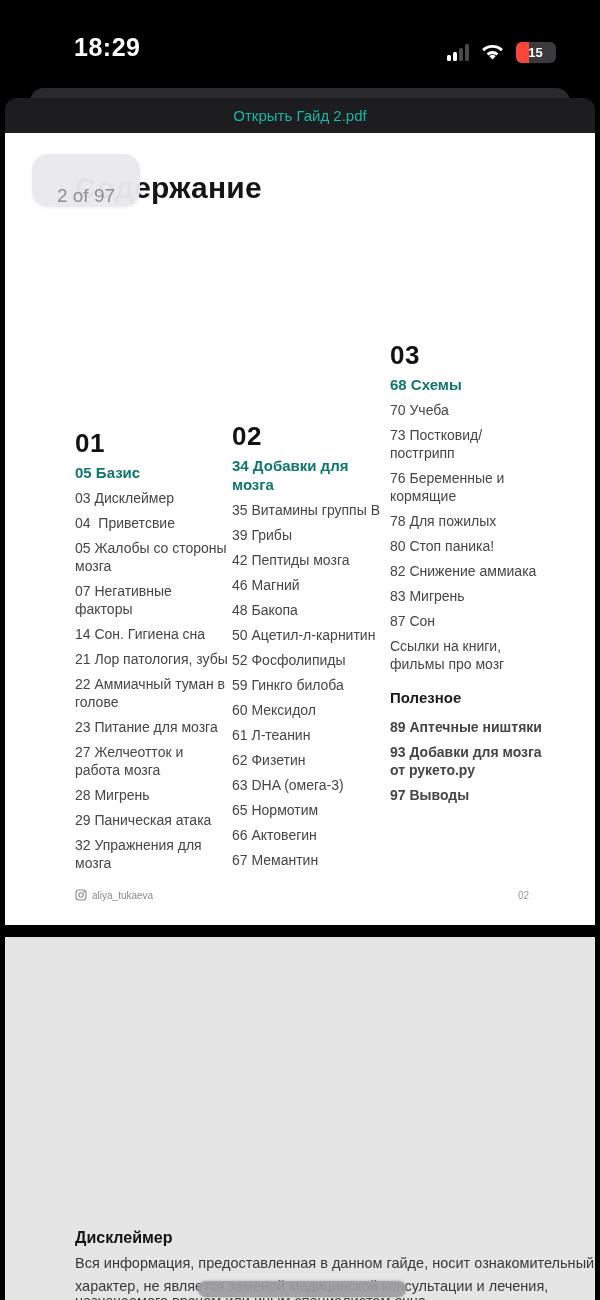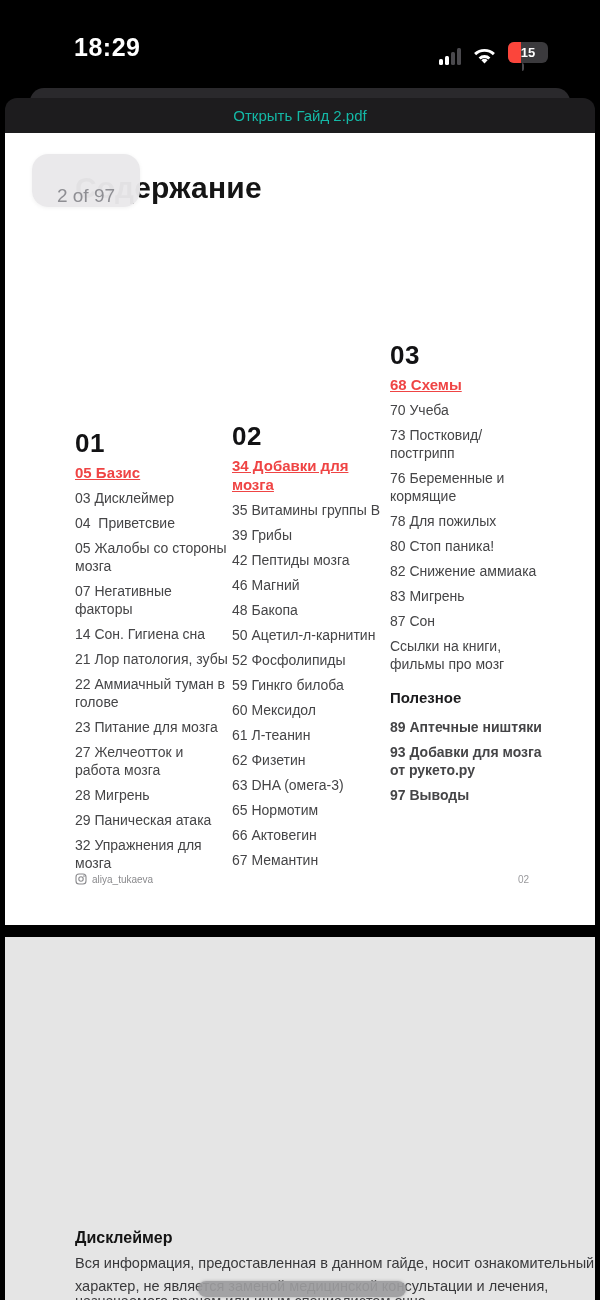--- a/index.html
+++ b/index.html
@@ -39,27 +39,27 @@
            box-shadow:0 1px 4px rgba(0,0,0,.06); }
   .badge span { color:#8e8e93; font-size:19px; }
   .doc-title { position:absolute; left:70px; top:38px; z-index:1;
                font-size:30px; font-weight:700; color:#151515; letter-spacing:.2px; }
   
   .col { position:absolute; }
   .col1 { left:70px;  top:295px; width:158px; }
   .col2 { left:227px; top:288px; width:156px; }
   .col3 { left:385px; top:207px; width:170px; }
   .col-num  { font-size:26px; font-weight:800; color:#121214; line-height:30px; letter-spacing:.5px; }
-  .col-head { margin-top:5px; font-size:15px; font-weight:700; color:#ef4444;
-              line-height:19px; white-space:pre;text-decoration:underline; }
+  .col-head { margin-top:5px; font-size:15px; font-weight:700; color:#0f766e;
+              line-height:19px; white-space:pre; }
   .toc-list { margin-top:7px; }
   .toc-item { font-size:14px; color:#454547; line-height:18px; margin-bottom:7px; white-space:pre; }
   .sub-head { margin:16px 0 9px 0; font-size:15px; font-weight:700; color:#1b1b1d; }
   
-  .p1-footer { position:absolute; left:70px; right:66px; top:740px;
+  .p1-footer { position:absolute; left:70px; right:66px; top:756px;
                display:flex; justify-content:space-between; align-items:flex-end; }
   .handle { display:flex; align-items:center; gap:5px; color:#8a8a8d; font-size:10px; }
   .pagenum { color:#9a9a9d; font-size:10px; }
   
   .disc-head { position:absolute; left:70px; top:292px; font-size:16px; font-weight:700; color:#141414; }
   .d-line { position:absolute; left:70px; width:510px; font-size:14.5px; color:#39393b; white-space:pre; }
   .d1 { top:318px; } .d2 { top:341px; } .d3 { top:356px; }
   .redaction { position:absolute; left:193px; top:344px; width:208px; height:16px;
                background:rgba(156,156,158,.92); border-radius:8px;
                box-shadow:0 0 3px rgba(156,156,158,.8); z-index:2; }
@@ -76,21 +76,21 @@
         <div class="bar b1"></div>
           <div class="bar b2"></div>
           <div class="bar b3"></div>
           <div class="bar b4"></div>
       </div>
       <svg width="23" height="17" viewBox="0 0 23 17">
         <path d="M11.5 15.5 L8.4 12.2 a4.6 4.6 0 0 1 6.2 0 Z" fill="#fff"></path>
         <path d="M5.6 9.4 a8.6 8.6 0 0 1 11.8 0 l-2 2.1 a5.8 5.8 0 0 0 -7.8 0 Z" fill="#fff"></path>
         <path d="M1.1 5.1 a15 15 0 0 1 20.8 0 l-2 2.1 a12.2 12.2 0 0 0 -16.8 0 Z" fill="#fff"></path>
       </svg>
-      <div style="display:flex; align-items:center;flex-direction:column;">
+      <div style="display:flex; align-items:center;">
         <div class="battery">
           <div class="batt-fill"></div>
           <div class="batt-num">15</div>
         </div>
         <div class="batt-nub"></div>
       </div>
     </div>
   </div>
 
   <div class="back-card"></div>

